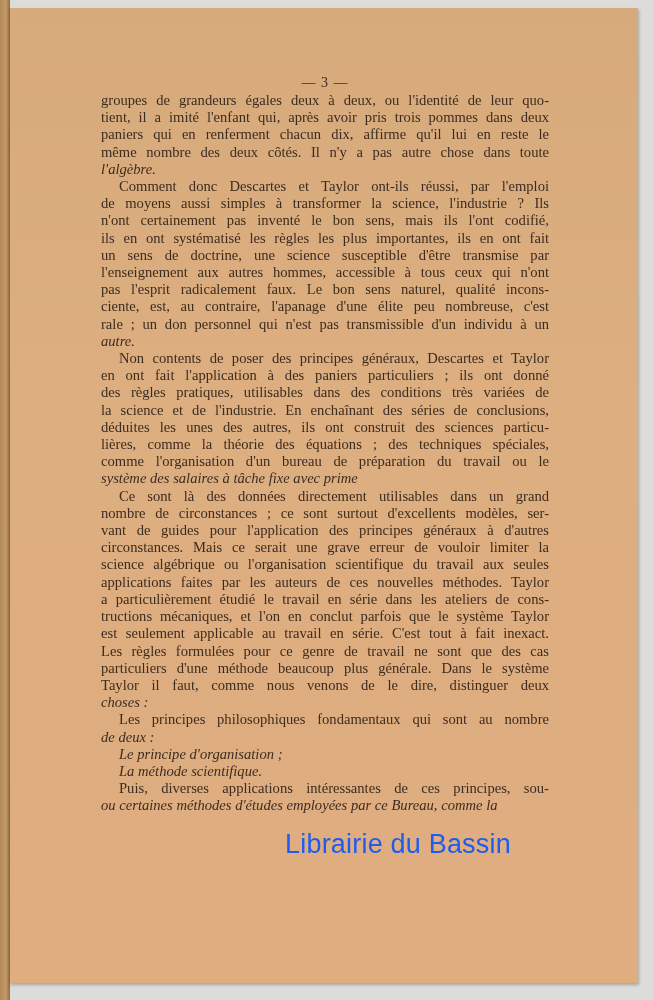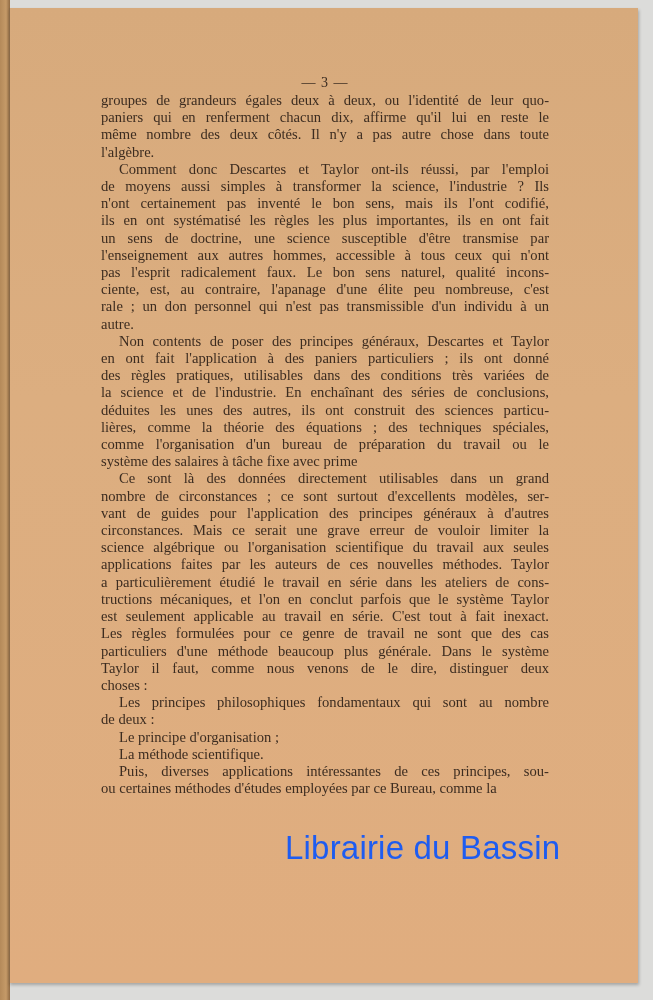--- a/index.html
+++ b/index.html
@@ -24,40 +24,41 @@
       text-align: center; font-size: 14px; color: #3a2b20;
       font-family: "Liberation Serif", serif; letter-spacing: 1px;
     }
     .body-text {
       position: absolute; left: 101px; top: 92px; width: 448px;
       font-family: "Liberation Serif", serif;
       font-size: 14.6px; line-height: 17.2px; color: #3c2c20;
       text-align: justify;
     }
     .line { display: block; white-space: nowrap; text-align-last: justify; }
-    .line.last { text-align-last: left; }
+    .line.last { text-align-last: left; font-style: italic; }
     .indent { padding-left: 18px; }
     .watermark {
       position: absolute; left: 285px; top: 829px;
       font-family: "Liberation Sans", sans-serif;
-      font-size: 33px; color: #1e5cf0; letter-spacing: 0.2px;
+      font-size: 27px; color: #1e5cf0; letter-spacing: 0.2px;
       white-space: nowrap;
     }
   </style>
 </head>
 <body>
 
 <div class="spine"></div>
 <div class="page"></div>
 
 <div class="page-number">— 3 —</div>
 
 <div class="body-text" id="body-text">
     <div>
       <span class="line">groupes de grandeurs égales deux à deux, ou l'identité de leur quo-</span>
+      <span class="line">tient, il a imité l'enfant qui, après avoir pris trois pommes dans deux</span>
       <span class="line">paniers qui en renferment chacun dix, affirme qu'il lui en reste le</span>
       <span class="line">même nombre des deux côtés. Il n'y a pas autre chose dans toute</span>
       <span class="line last">l'algèbre.</span>
     </div>
     <div>
       <span class="line indent">Comment donc Descartes et Taylor ont-ils réussi, par l'emploi</span>
       <span class="line">de moyens aussi simples à transformer la science, l'industrie ? Ils</span>
       <span class="line">n'ont certainement pas inventé le bon sens, mais ils l'ont codifié,</span>
       <span class="line">ils en ont systématisé les règles les plus importantes, ils en ont fait</span>
       <span class="line">un sens de doctrine, une science susceptible d'être transmise par</span>

